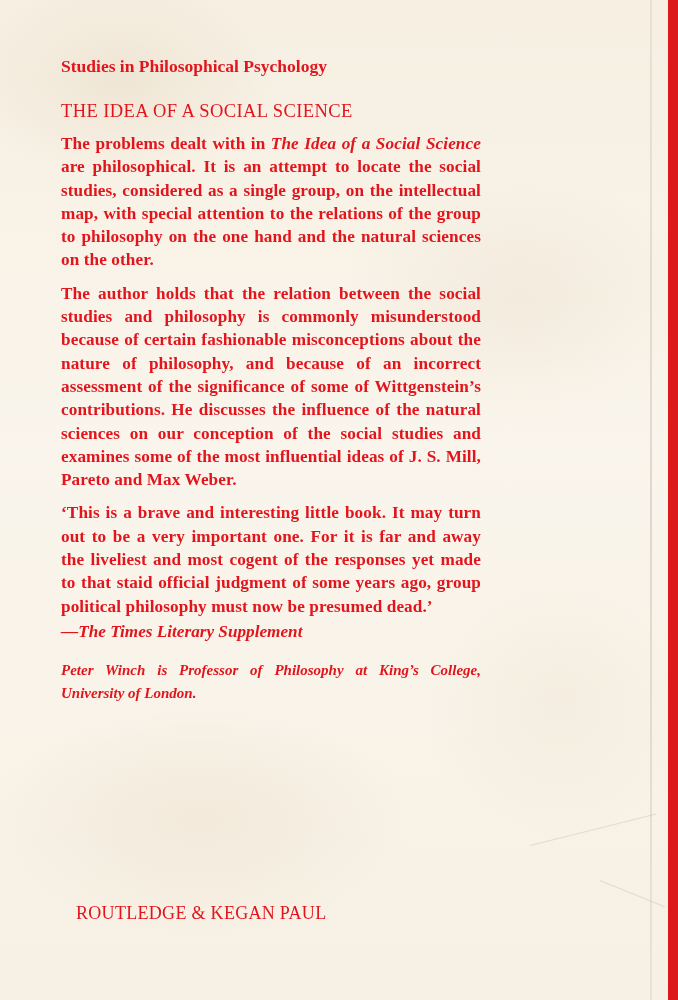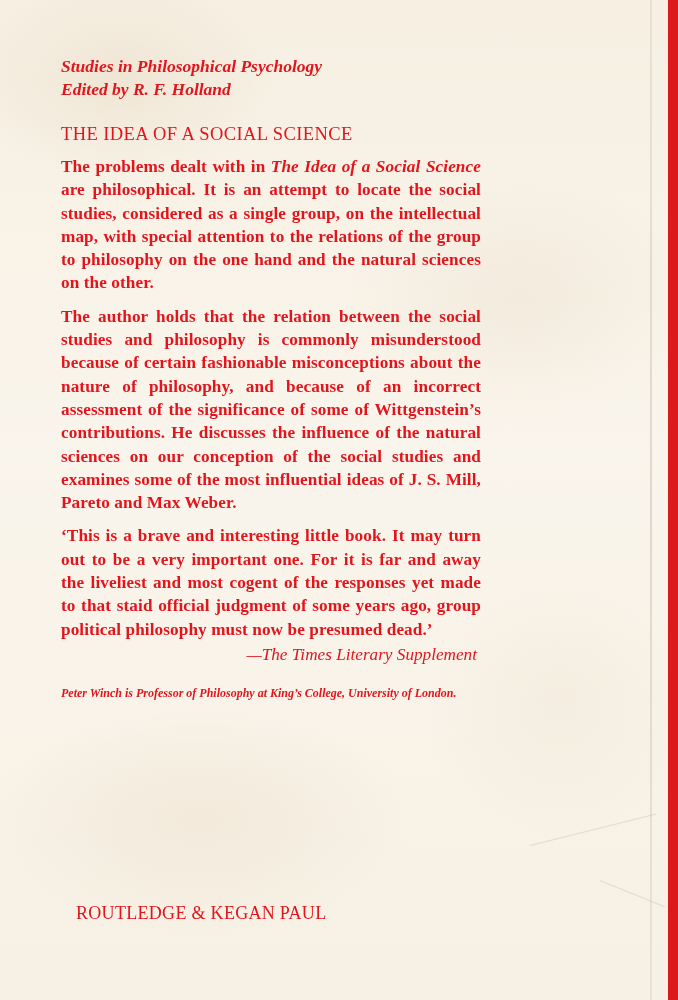--- a/index.html
+++ b/index.html
@@ -43,21 +43,20 @@
       height: 1000px;
       background: #dc1a1c;
     }
     .content {
       position: absolute;
       left: 61px;
       top: 55px;
       width: 420px;
     }
     .series {
-      font-style: italic;
       font-weight: bold;
       font-size: 17.5px;
       line-height: 23px;
       margin: 0;
     }
     .title {
       font-weight: normal;
       font-size: 18.5px;
       letter-spacing: 0.4px;
       line-height: 22px;
@@ -70,30 +69,30 @@
       text-align: justify;
       margin: 10px 0 8px 0;
       letter-spacing: 0.1px;
     }
     .para em {
       font-style: italic;
       font-weight: bold;
     }
     .attribution {
       font-style: italic;
-      font-weight: normal;
+      font-weight: bold;
       font-size: 17.2px;
       line-height: 23px;
-      text-align: right;
+      text-align: left;
       margin: -6px 4px 0 0;
     }
     .author-note {
       font-style: italic;
       font-weight: bold;
-      font-size: 12px;
+      font-size: 15px;
       line-height: 23px;
       text-align: justify;
       margin: 16px 0 0 0;
       font-family: Liberation Serif, serif;
     }
     .publisher {
       position: absolute;
       left: 76px;
       top: 903px;
       font-size: 18px;
@@ -105,21 +104,20 @@
 </head>
 <body>
 
 <div class="crease-v"></div>
 <div class="crease-diag" style="left:530px; top:845px; width:130px; transform:rotate(-14deg);"></div>
 <div class="crease-diag" style="left:600px; top:880px; width:70px; transform:rotate(22deg);"></div>
 <div class="spine-stripe"></div>
 
 <div class="content">
   <p class="series">Studies in Philosophical Psychology</p>
-  <p class="series">Edited by R. F. Holland</p>
 
   <h1 class="title">THE IDEA OF A SOCIAL SCIENCE</h1>
 
   <p class="para"><span>The problems dealt with in </span><em>The Idea of a Social Science</em><span> are philosophical.  It is an attempt to locate the social studies, considered as a single group, on the intellectual map, with special attention to the relations of the group to philosophy on the one hand and the natural sciences on the other.</span></p>
 
   <p class="para">The author holds that the relation between the social studies and philosophy is commonly mis­understood because of certain fashionable mis­conceptions about the nature of philosophy, and because of an incorrect assessment of the sig­nificance of some of Wittgenstein’s contributions. He discusses the influence of the natural sciences on our conception of the social studies and exam­ines some of the most influential ideas of J. S. Mill, Pareto and Max Weber.</p>
 
   <p class="para">‘This is a brave and interesting little book.  It may turn out to be a very important one.  For it is far and away the liveliest and most cogent of the responses yet made to that staid official judgment of some years ago, group political philosophy must now be presumed dead.’</p>
   <p class="attribution">—The Times Literary Supplement</p>
 

